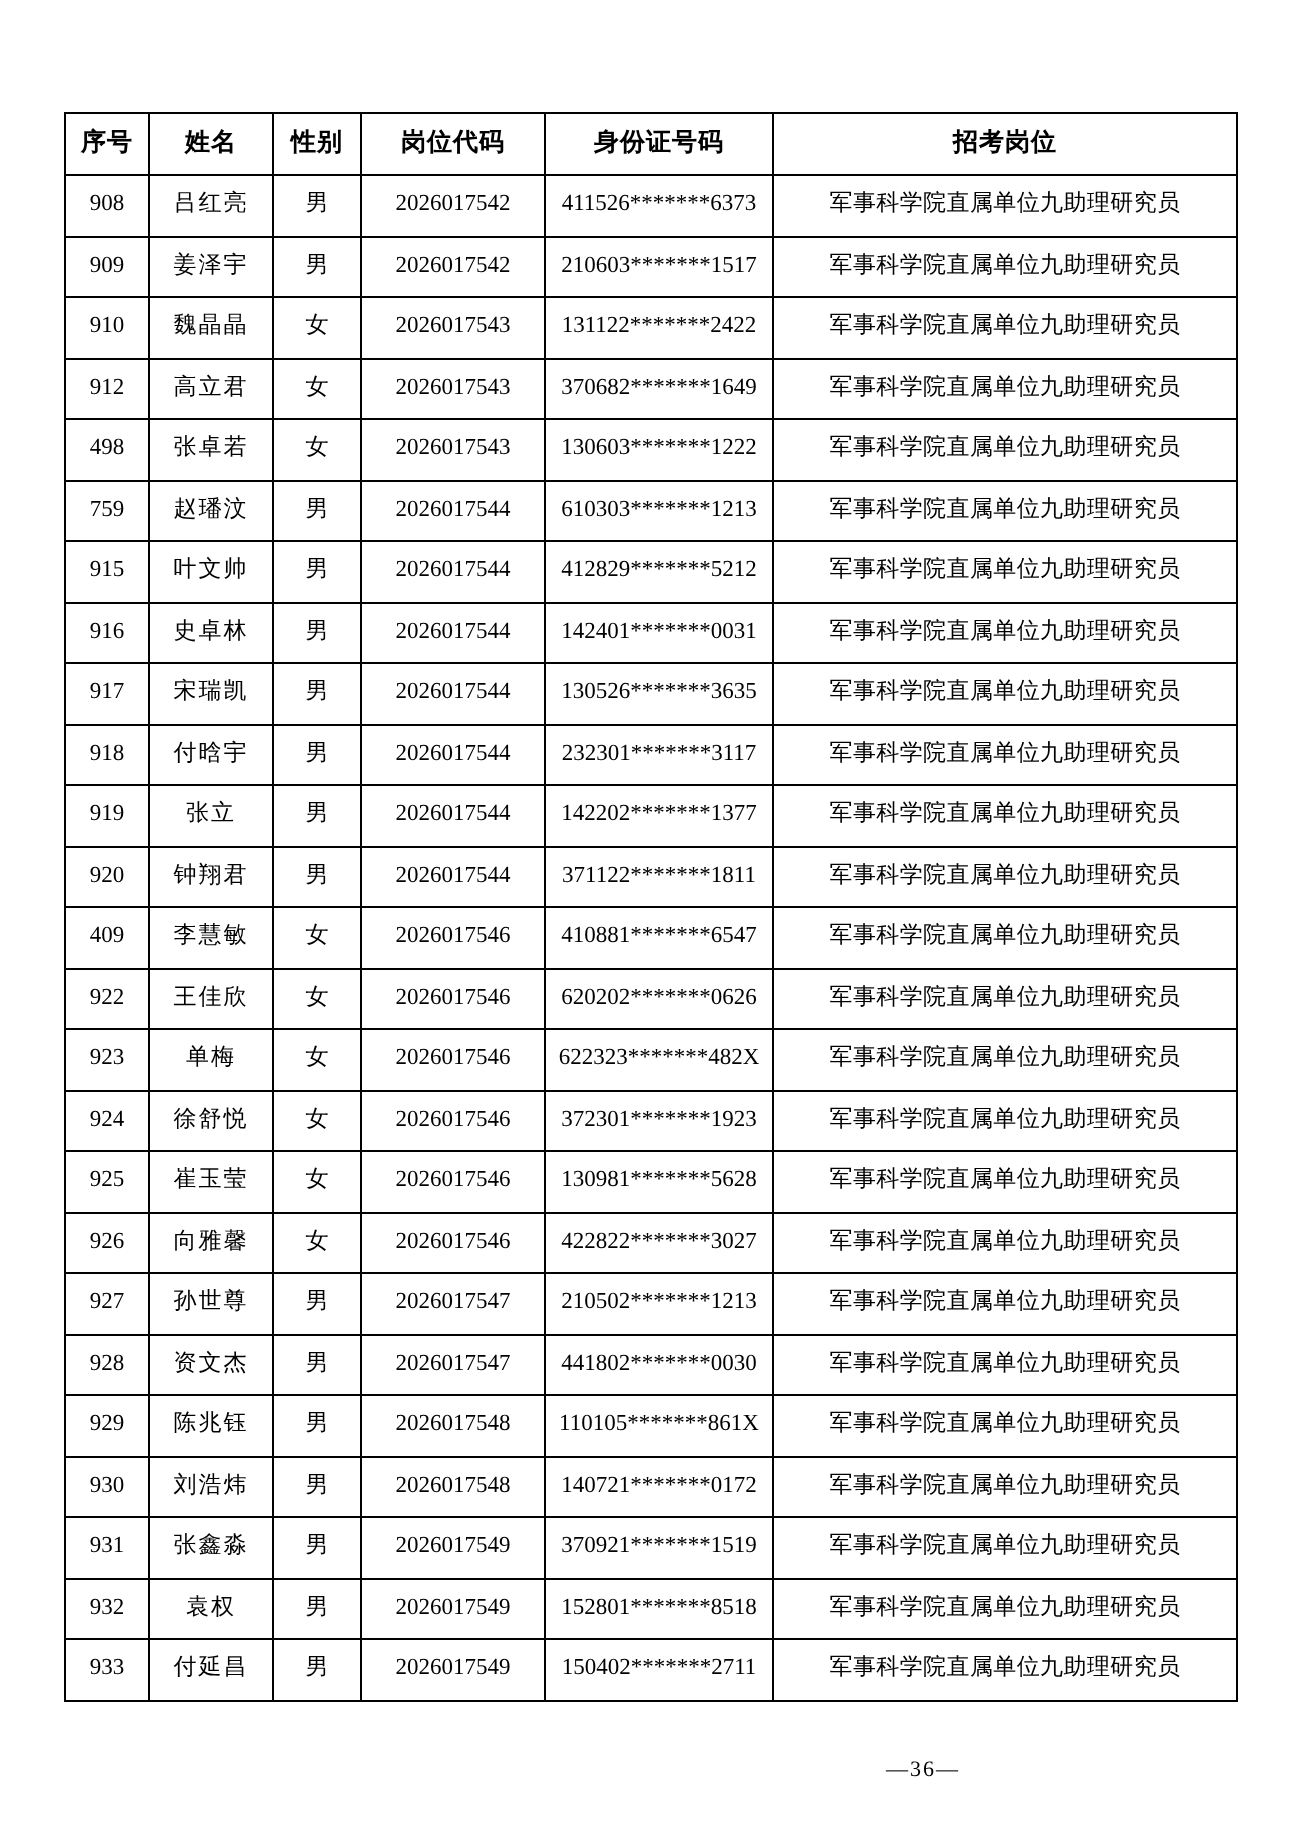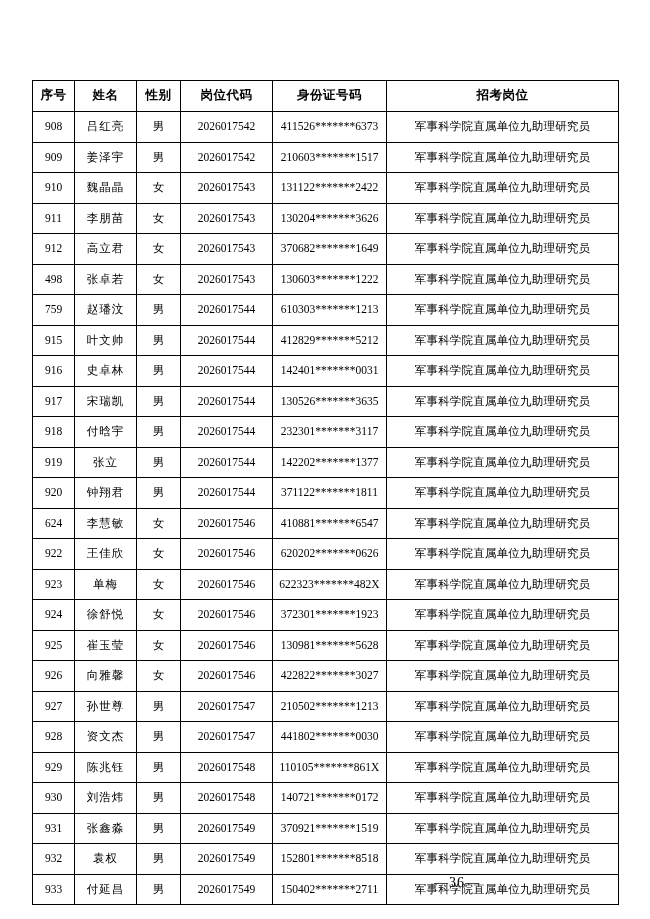--- a/index.html
+++ b/index.html
@@ -12,21 +12,21 @@
     height: 919px;
     font-family: "Liberation Serif", "DejaVu Serif", serif;
     color: #000000;
     position: relative;
     overflow: hidden;
   }
   .page {
     width: 514px;
     height: 919px;
     box-sizing: border-box;
-    padding: 80px 32px 0 32px;
+    padding: 56px 32px 0 32px;
     position: relative;
   }
   table.roster {
     border-collapse: collapse;
     width: 586px;
     table-layout: fixed;
   }
   table.roster th,
   table.roster td {
     border: 1px solid #000000;
@@ -61,21 +61,21 @@
   td.post {
     font-size: 11.5px;
     text-align: left;
     padding-left: 5px;
     letter-spacing: 0.2px;
   }
   .page-number {
     position: absolute;
     right: 34px;
     bottom: 28px;
-    font-size: 14px;
+    font-size: 11px;
     letter-spacing: 1px;
   }
 </style>
 </head>
 <body>
 
 <div class="page">
   <table class="roster">
     <colgroup>
       <col class="c-seq">
@@ -114,28 +114,20 @@
         </tr>
         <tr>
           <td class="seq">910</td>
           <td class="name">魏晶晶</td>
           <td class="sex">女</td>
           <td class="code">2026017543</td>
           <td class="idno">131122*******2422</td>
           <td class="post">军事科学院直属单位九助理研究员</td>
         </tr>
         <tr>
-          <td class="seq">911</td>
-          <td class="name">李朋苗</td>
-          <td class="sex">女</td>
-          <td class="code">2026017543</td>
-          <td class="idno">130204*******3626</td>
-          <td class="post">军事科学院直属单位九助理研究员</td>
-        </tr>
-        <tr>
           <td class="seq">912</td>
           <td class="name">高立君</td>
           <td class="sex">女</td>
           <td class="code">2026017543</td>
           <td class="idno">370682*******1649</td>
           <td class="post">军事科学院直属单位九助理研究员</td>
         </tr>
         <tr>
           <td class="seq">498</td>
           <td class="name">张卓若</td>
@@ -194,21 +186,21 @@
         </tr>
         <tr>
           <td class="seq">920</td>
           <td class="name">钟翔君</td>
           <td class="sex">男</td>
           <td class="code">2026017544</td>
           <td class="idno">371122*******1811</td>
           <td class="post">军事科学院直属单位九助理研究员</td>
         </tr>
         <tr>
-          <td class="seq">624</td>
+          <td class="seq">409</td>
           <td class="name">李慧敏</td>
           <td class="sex">女</td>
           <td class="code">2026017546</td>
           <td class="idno">410881*******6547</td>
           <td class="post">军事科学院直属单位九助理研究员</td>
         </tr>
         <tr>
           <td class="seq">922</td>
           <td class="name">王佳欣</td>
           <td class="sex">女</td>

